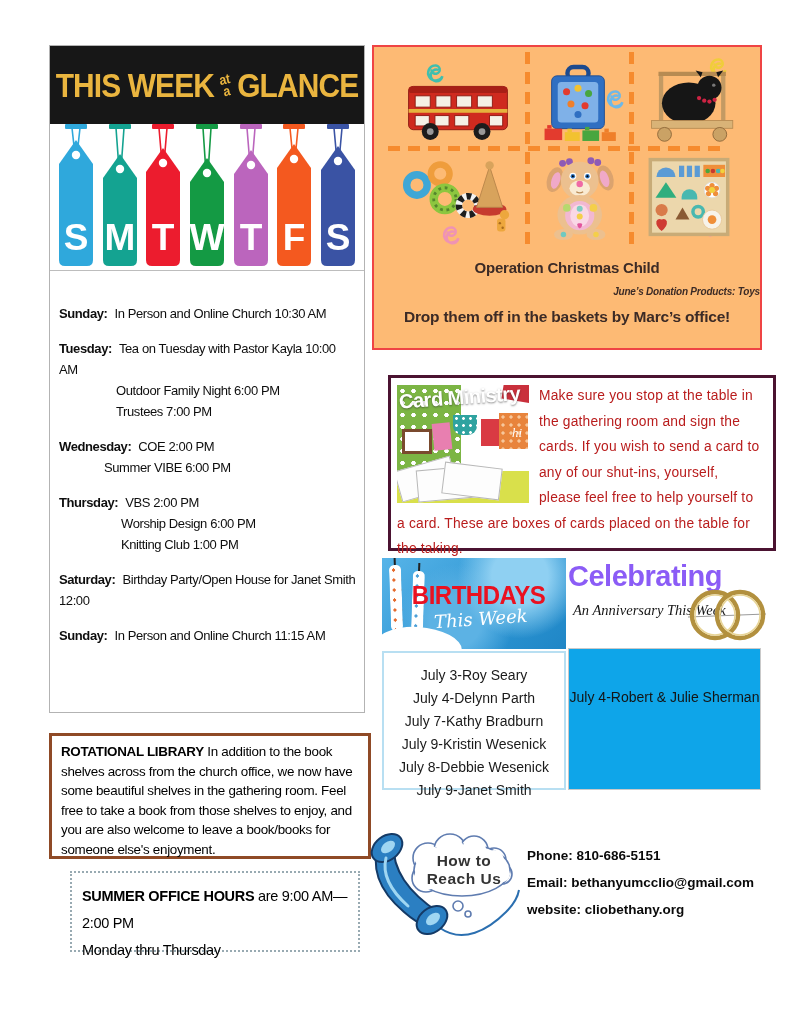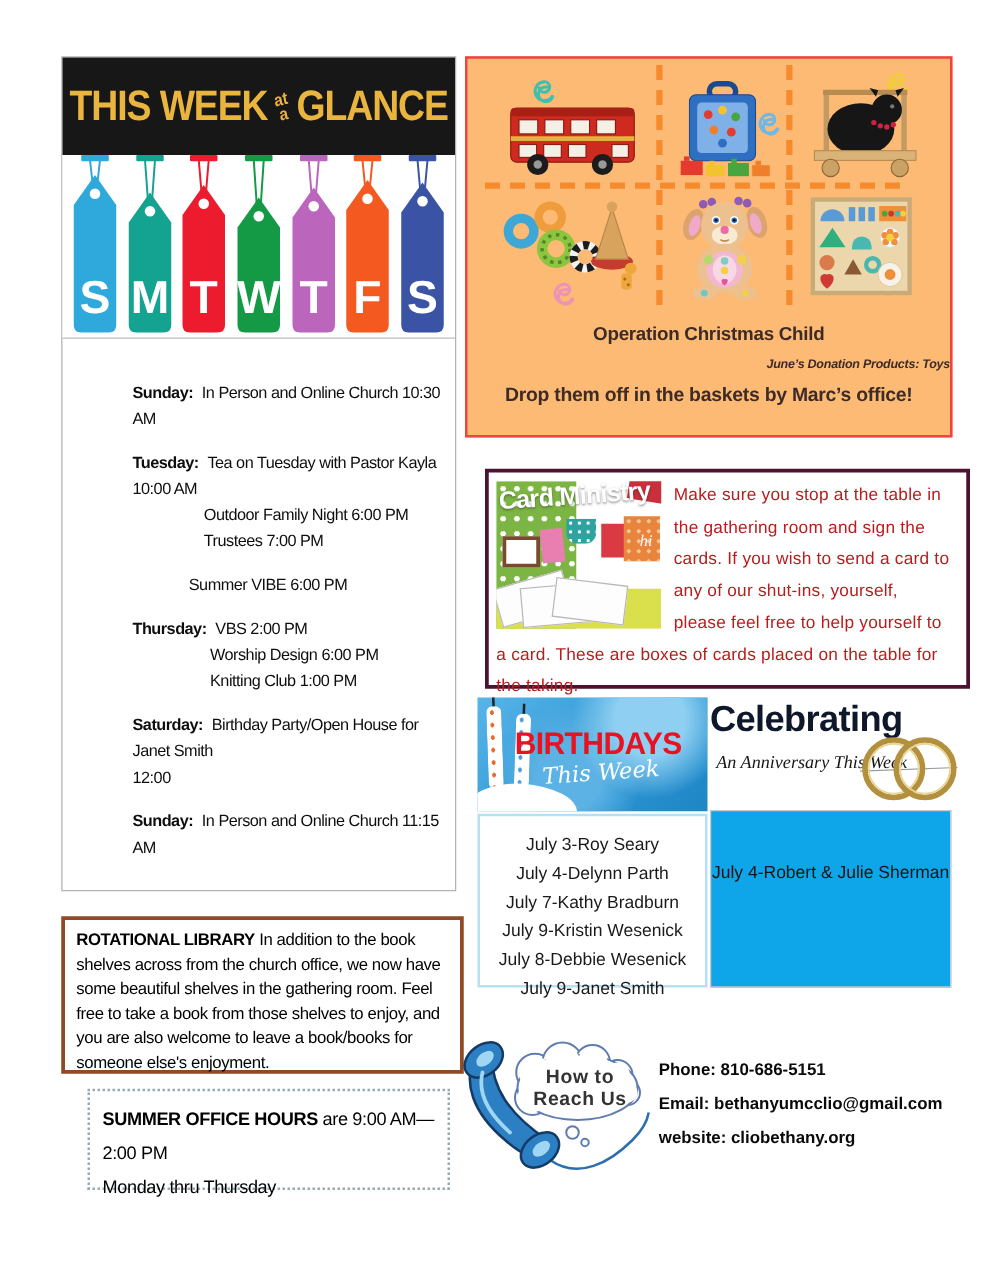--- a/index.html
+++ b/index.html
@@ -12,21 +12,21 @@
   .banner{height:78px;background:#171717;display:flex;align-items:center;justify-content:center;overflow:hidden;}
   .banner-inner{display:flex;align-items:center;gap:5px;transform:scaleX(.88);color:#eab53f;white-space:nowrap;}
   .t-big{font-size:34px;font-weight:bold;letter-spacing:-1px;}
   .mid-stack{display:flex;flex-direction:column;align-items:center;font-size:14px;font-weight:bold;
              line-height:12px;transform:rotate(-12deg);margin:0 2px;}
   .tags-row{height:146px;display:flex;justify-content:space-between;padding:0 5px;
             border-bottom:1px solid #bdbdbd;background:#fff;}
   .tag{width:42px;height:146px;}
   .sched{padding:32px 8px 0 9px;font-size:13px;letter-spacing:-0.4px;color:#0e0e0e;}
   .sched .day{font-weight:bold;margin-right:7px;}
-  .sched-line,.sched-extra{line-height:21px;margin-left:47px;}
+  .sched-line,.sched-extra{line-height:21px;}
   .sched-entry{margin-bottom:14px;}
 
   
   .toys-card{left:372px;top:45px;width:390px;height:305px;border:2px solid #ef4444;background:#fdba74;}
   .toys-grid{position:relative;width:100%;height:200px;overflow:hidden;}
   .vdash{position:absolute;width:5px;top:5px;height:196px;
          background:repeating-linear-gradient(180deg,#f68b2e 0 12px,transparent 12px 20px);}
   .hdash{position:absolute;height:5px;left:14px;width:338px;top:99px;
          background:repeating-linear-gradient(90deg,#f68b2e 0 12px,transparent 12px 20px);}
   .toys-captions{text-align:center;color:#3c2b26;margin-top:12px;}
@@ -76,21 +76,21 @@
   .bday-title{position:absolute;left:27px;top:23px;font-size:25px;font-weight:bold;color:#ea1120;
               letter-spacing:-0.5px;transform:scaleX(.96);}
   .bday-sub{position:absolute;left:52px;top:50px;color:#fff;font-size:18px;font-style:italic;
             font-family:"DejaVu Serif",serif;transform:rotate(-4deg);}
   .bday-list{left:382px;top:651px;width:184px;height:139px;border:2px solid #b8dff2;background:#fff;
              text-align:center;padding-top:11px;font-size:14px;color:#1a1a1a;}
   .bday-name{line-height:23px;}
 
   
   .anniv-header{left:568px;top:558px;width:194px;height:91px;background:#fff;}
-  .anniv-title{font-size:29px;font-weight:bold;color:#0f172a;letter-spacing:-0.5px;padding-top:2px;}
+  .anniv-title{font-size:29px;font-weight:bold;color:#8b5cf6;letter-spacing:-0.5px;padding-top:2px;}
   .anniv-sub{margin-top:9px;padding-left:5px;font-style:italic;font-size:14.5px;color:#161616;
              font-family:"Liberation Serif",serif;}
   .rings{position:absolute;right:-6px;top:13px;z-index:3;}
   .anniv-box{left:568px;top:648px;width:193px;height:142px;border:1px solid #c9c9c9;background:#0ea5e9;
              text-align:center;padding-top:40px;font-size:14px;color:#141414;}
 
   
   .rotational{left:49px;top:733px;width:322px;height:126px;border:3px solid #8f4a26;background:#fff;
               padding:6px 9px;}
   .rotational p{margin:0;font-size:13.4px;line-height:19.5px;letter-spacing:-0.3px;color:#000;}
@@ -177,20 +177,21 @@
     <div class="sched" id="schedList">
         <div class="sched-entry">
           <div class="sched-line"><span class="day">Sunday:</span>In Person and Online Church 10:30 AM</div>
         </div>
         <div class="sched-entry">
           <div class="sched-line"><span class="day">Tuesday:</span>Tea on Tuesday with Pastor Kayla 10:00 AM</div>
           <div class="sched-extra" style="padding-left: 57px;">Outdoor Family Night 6:00 PM</div>
           <div class="sched-extra" style="padding-left: 57px;">Trustees 7:00 PM</div>
         </div>
         <div class="sched-entry">
+          <div class="sched-line"><span class="day">Wednesday:</span>COE 2:00 PM</div>
           <div class="sched-extra" style="padding-left: 45px;">Summer VIBE 6:00 PM</div>
         </div>
         <div class="sched-entry">
           <div class="sched-line"><span class="day">Thursday:</span>VBS 2:00 PM</div>
           <div class="sched-extra" style="padding-left: 62px;">Worship Design  6:00 PM</div>
           <div class="sched-extra" style="padding-left: 62px;">Knitting Club 1:00 PM</div>
         </div>
         <div class="sched-entry">
           <div class="sched-line"><span class="day">Saturday:</span>Birthday Party/Open House for Janet Smith</div>
           <div class="sched-extra" style="padding-left: 0px;">12:00</div>

